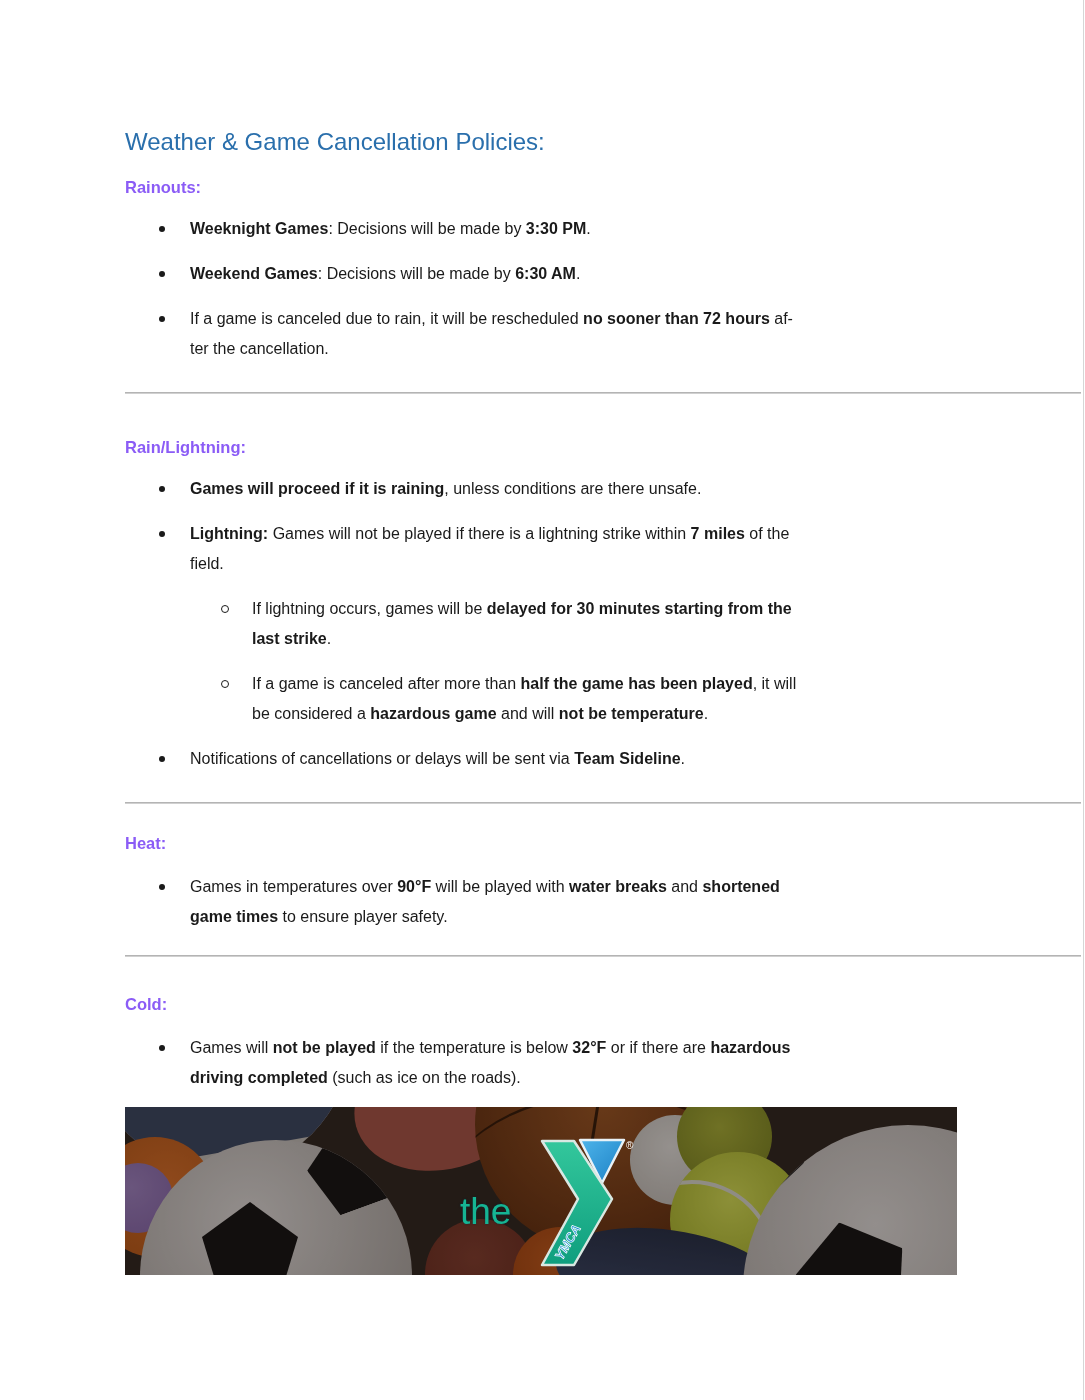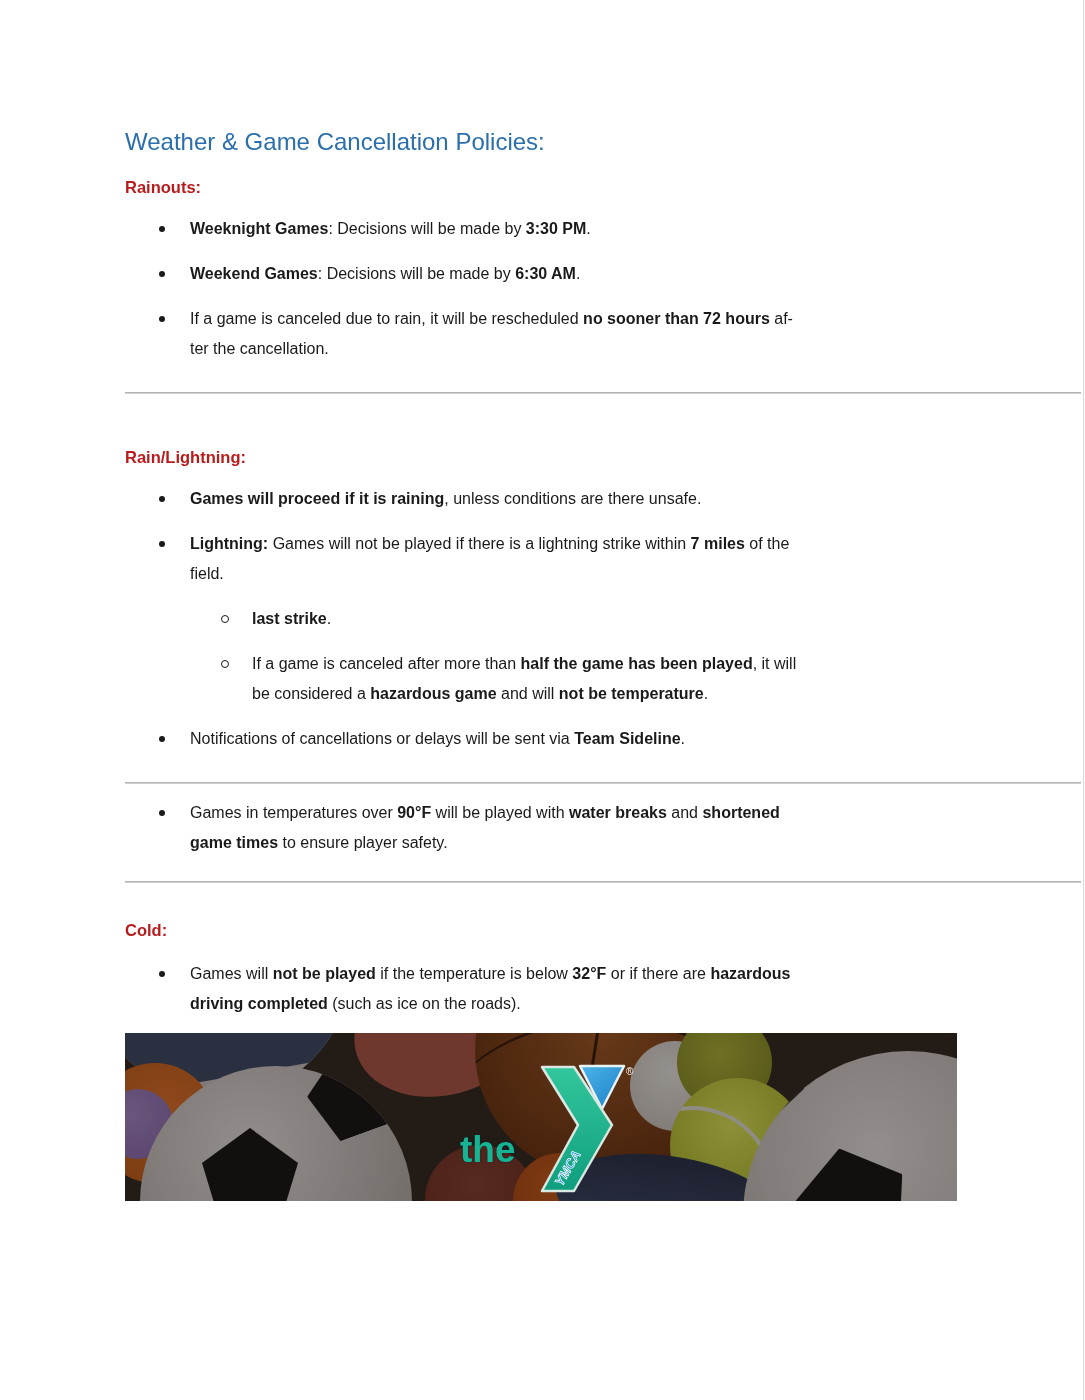--- a/index.html
+++ b/index.html
@@ -4,31 +4,31 @@
 <style>
   html,body{margin:0;padding:0;}
   body{
     width:1085px;height:1400px;position:relative;background:#ffffff;
     font-family:"Liberation Sans","DejaVu Sans",sans-serif;
     color:#1a1a1a;font-size:16px;overflow:hidden;
   }
   .page-edge{position:absolute;top:0;right:1px;width:1px;height:1400px;background:#d6d6d6;}
   .content{margin-left:125px;width:956px;}
   h1{margin:127px 0 0 0;font-size:24px;line-height:30px;font-weight:400;color:#2a6fac;}
-  h2{margin:0;font-size:16.5px;line-height:30px;font-weight:700;color:#b91c1c;}
+  h2{margin:0;font-size:16.5px;line-height:30px;font-weight:700;color:#8b5cf6;}
   .line{line-height:30px;white-space:nowrap;}
   .b{font-weight:700;}
   .li{display:flex;}
   .marker{flex:0 0 65px;}
   .li.l2 .marker{flex:0 0 127px;}
   .dot{display:block;width:6px;height:6px;border-radius:50%;background:#1a1a1a;margin:12px 0 0 34px;}
   .circ{display:block;width:8px;height:8px;border-radius:50%;border:1.4px solid #1a1a1a;box-sizing:border-box;margin:11px 0 0 96px;background:transparent;}
   .divider{height:2px;width:956px;background:linear-gradient(to bottom,#a6a6a6,#dedede);}
   .mt12{margin-top:12px}.mt14{margin-top:14px}.mt15{margin-top:15px}.mt23{margin-top:23px}
-  .mt24{margin-top:24px}.mt28{margin-top:28px}.mt30{margin-top:48px}.mt32{margin-top:32px}
+  .mt24{margin-top:24px}.mt28{margin-top:28px}.mt30{margin-top:38px}.mt32{margin-top:32px}
 
   
   .banner{position:relative;margin-top:14px;width:832px;height:168px;background:#302620;overflow:hidden;}
   .ball{position:absolute;border-radius:50%;overflow:hidden;}
   .volley{left:-35px;top:-195px;width:260px;height:260px;background:#cfcbc6;}
   .volley .stripe{position:absolute;left:-30px;top:170px;width:320px;height:70px;background:#3c4a68;transform:rotate(-10deg);}
   .toy{left:-30px;top:30px;width:120px;height:120px;background:radial-gradient(circle at 60% 40%,#e8762a,#c05a14);}
   .toy .purple{position:absolute;left:8px;top:26px;width:70px;height:70px;border-radius:50%;background:radial-gradient(circle at 40% 35%,#a98bd0,#8d6bb5);}
   .football-red{position:absolute;left:228px;top:-70px;width:180px;height:132px;border-radius:50%;background:linear-gradient(#35456b 32%,#b2594a 34%);transform:rotate(-15deg);}
   .basketball{left:350px;top:-110px;width:255px;height:255px;background:radial-gradient(circle at 50% 42%,#a55a24,#6e3511 72%,#4a2008);}
@@ -40,21 +40,21 @@
   .tennis-big .seam{position:absolute;left:-62px;top:28px;width:160px;height:160px;border-radius:50%;border:4px solid #e9e9dc;}
   .maroon{left:300px;top:112px;width:110px;height:110px;background:radial-gradient(circle at 45% 35%,#8a4030,#6a2a1c);}
   .orange-sm{left:388px;top:120px;width:95px;height:95px;background:radial-gradient(circle at 45% 35%,#cf5f1d,#a33f08);}
   .football-navy{position:absolute;left:430px;top:123px;width:225px;height:92px;border-radius:50%;background:linear-gradient(#25304a,#3e4d72);transform:rotate(8deg);}
   .soccer{background:radial-gradient(circle at 40% 30%,#efecea,#b8b3af 72%,#8d8984);}
   .soccer-l{left:15px;top:33px;width:272px;height:272px;}
   .soccer-r{left:618px;top:18px;width:330px;height:330px;}
   .pent{position:absolute;background:#121212;clip-path:polygon(50% 0,100% 38%,82% 100%,18% 100%,0 38%);}
   .overlay{position:absolute;left:0;top:0;width:100%;height:100%;background:rgba(18,12,9,0.42);}
   .logo{position:absolute;left:335px;top:30px;width:180px;height:134px;}
-  .logo .the{position:absolute;left:0;top:66px;font-size:37px;font-weight:700;color:#16b493;letter-spacing:0;text-shadow:0 0 2px rgba(8,40,56,.85);}
+  .logo .the{position:absolute;left:0;top:54px;font-size:37px;font-weight:400;color:#16b493;letter-spacing:0;text-shadow:0 0 2px rgba(8,40,56,.85);}
 </style>
 </head>
 <body>
 
 <div class="content">
 
   <h1>Weather &amp; Game Cancellation Policies:</h1>
 
   <h2 class="mt15">Rainouts:</h2>
 
@@ -107,20 +107,21 @@
       <div class="line"><span class="b">Lightning:</span><span> Games will not be played if there is a lightning strike within </span><span class="b">7 miles</span><span> of the</span></div>
       <div class="line"><span>field.</span></div>
     </div>
   </div>
 
   <div class="li l2 mt15">
     <span class="marker">
         <span class="circ"></span>
       </span>
     <div>
+      <div class="line"><span>If lightning occurs, games will be </span><span class="b">delayed for 30 minutes starting from the</span></div>
       <div class="line"><span class="b">last strike</span><span>.</span></div>
     </div>
   </div>
 
   <div class="li l2 mt15">
     <span class="marker">
         <span class="circ"></span>
       </span>
     <div>
       <div class="line"><span>If a game is canceled after more than </span><span class="b">half the game has been played</span><span>, it will</span></div>
@@ -132,20 +133,21 @@
     <span class="marker">
         <span class="dot"></span>
       </span>
     <div>
       <div class="line"><span>Notifications of cancellations or delays will be sent via </span><span class="b">Team Sideline</span><span>.</span></div>
     </div>
   </div>
 
   <div class="divider mt28"></div>
 
+  <h2 class="mt24">Heat:</h2>
 
   <div class="li l1 mt14">
     <span class="marker">
         <span class="dot"></span>
       </span>
     <div>
       <div class="line"><span>Games in temperatures over </span><span class="b">90°F</span><span> will be played with </span><span class="b">water breaks</span><span> and </span><span class="b">shortened</span></div>
       <div class="line"><span class="b">game times</span><span> to ensure player safety.</span></div>
     </div>
   </div>

